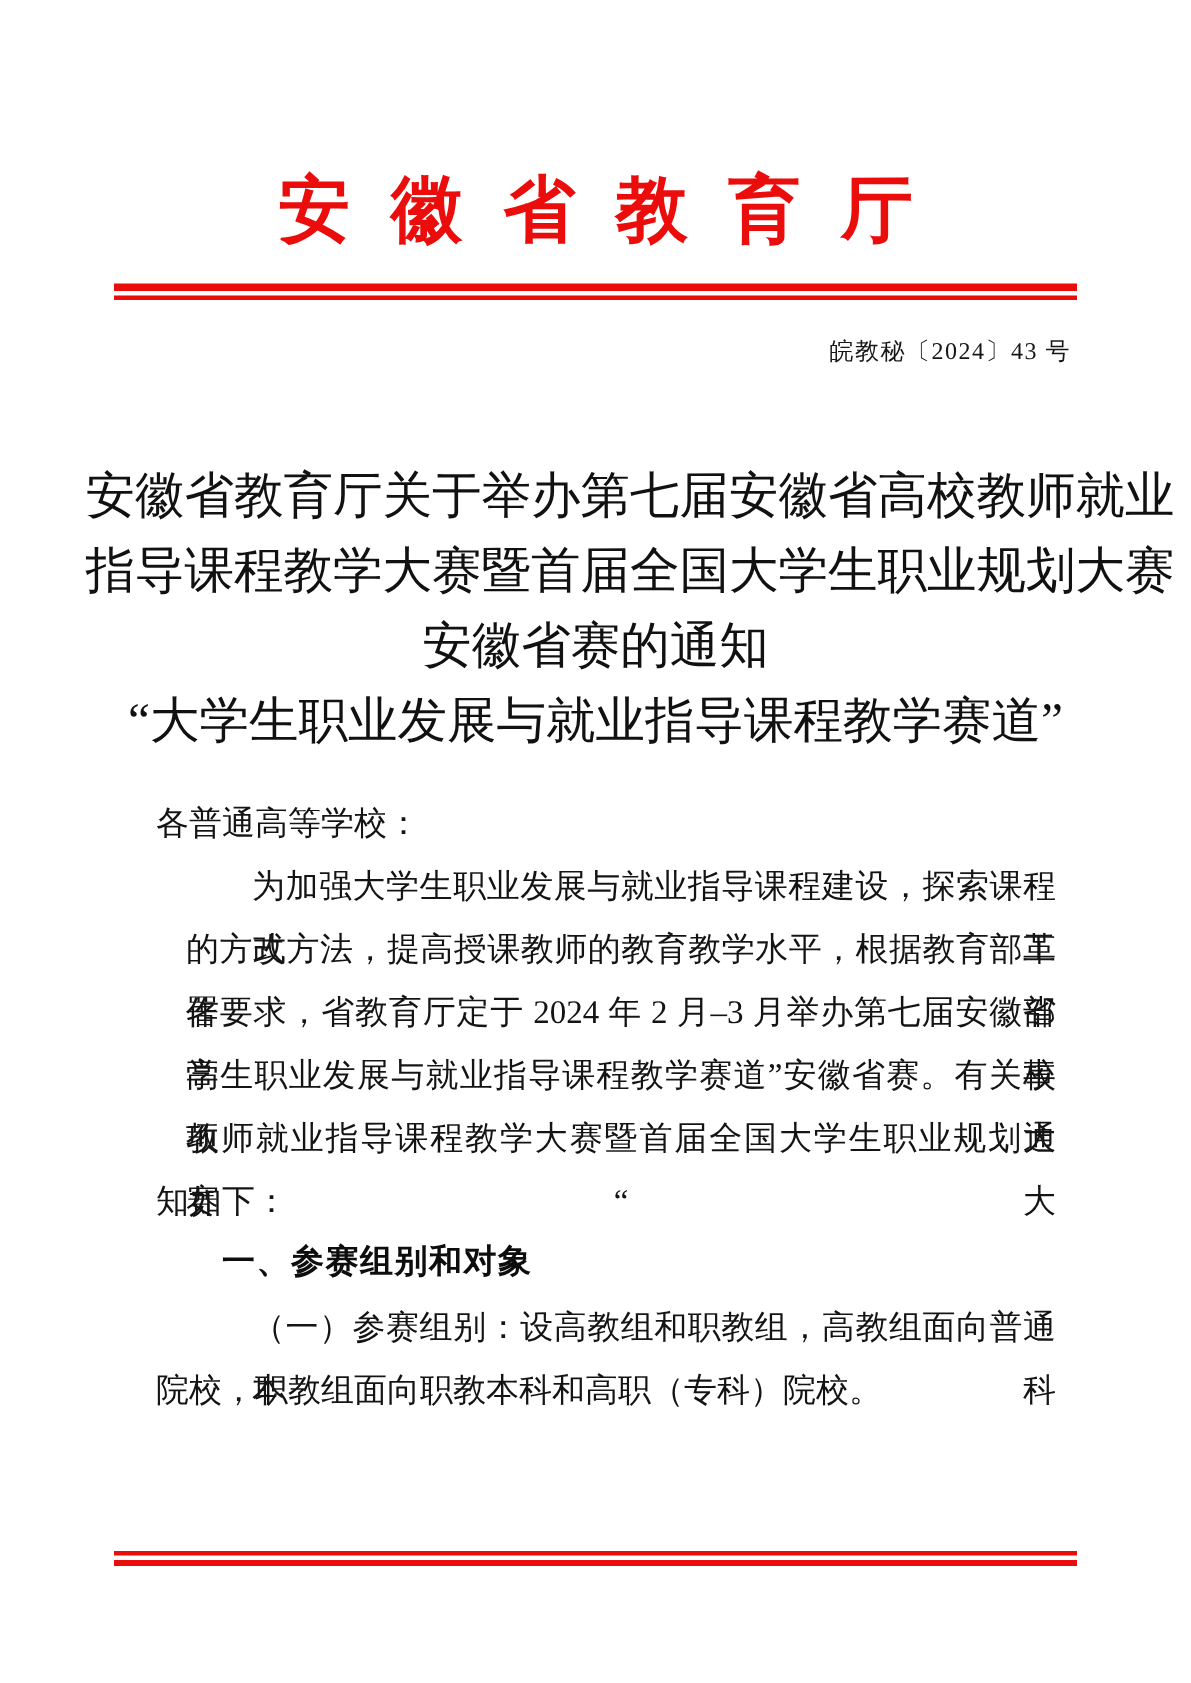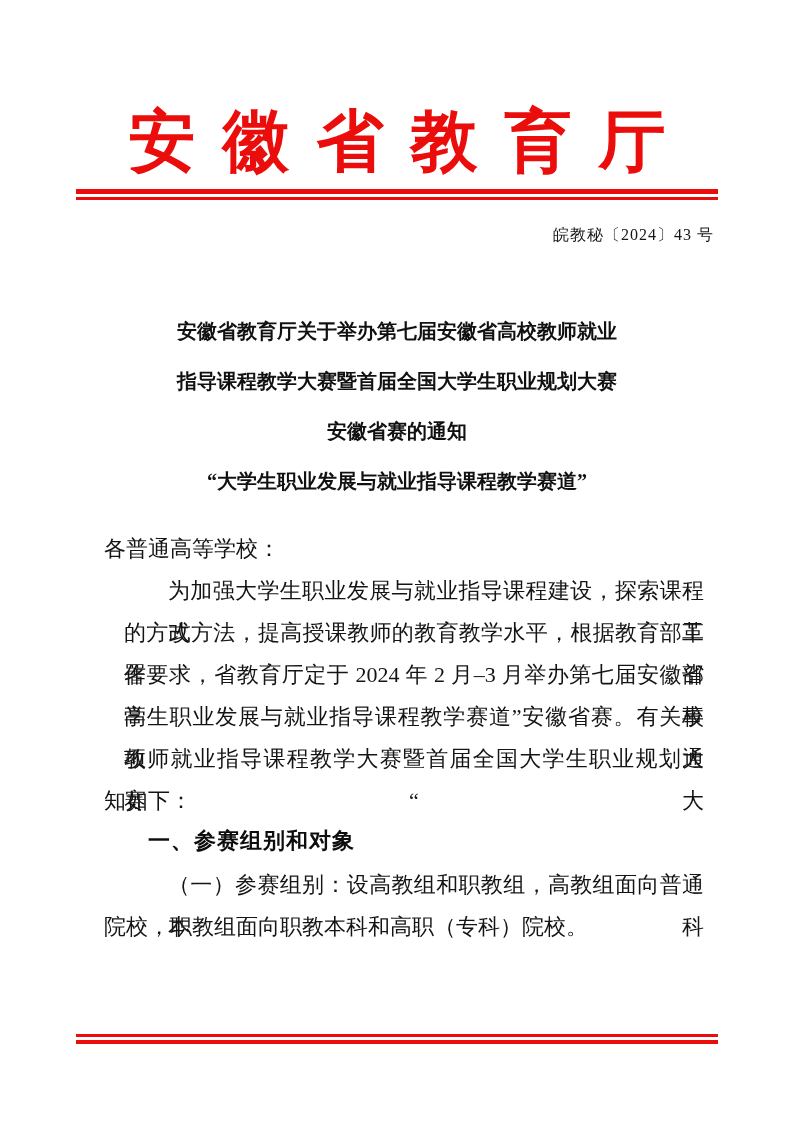--- a/index.html
+++ b/index.html
@@ -18,21 +18,21 @@
     color: #161616;
   }
   
   .agency-name {
     position: absolute;
     top: 106px;
     left: 0;
     width: 100%;
     box-sizing: border-box;
     text-align: center;
-    font-size: 67px;
+    font-size: 48px;
     line-height: 70px;
     font-weight: bold;
     color: var(--red, #ea0d0c);
     letter-spacing: 27px;
     padding-left: 27px; 
     white-space: nowrap;
   }
   .red-rule {
     position: absolute;
     left: 76px;
@@ -55,23 +55,23 @@
     white-space: nowrap;
   }
 
   
   .notice-title {
     position: absolute;
     top: 306px;
     left: 57px;
     width: 680px;
     text-align: center;
-    font-size: 20px;
+    font-size: 33px;
     line-height: 50px;
-    font-weight: bold;
+    font-weight: normal;
     color: #111111;
   }
   .title-line { white-space: nowrap; }
 
   
   .doc-body {
     position: absolute;
     top: 528px;
     left: 104px;
     width: 600px;

